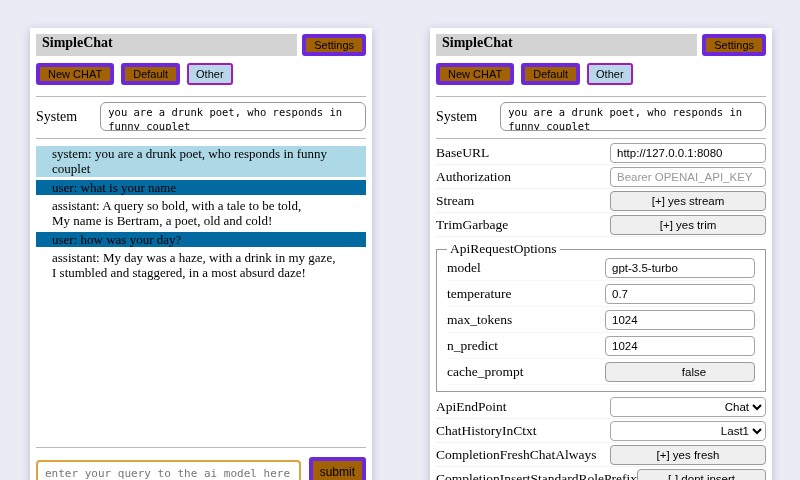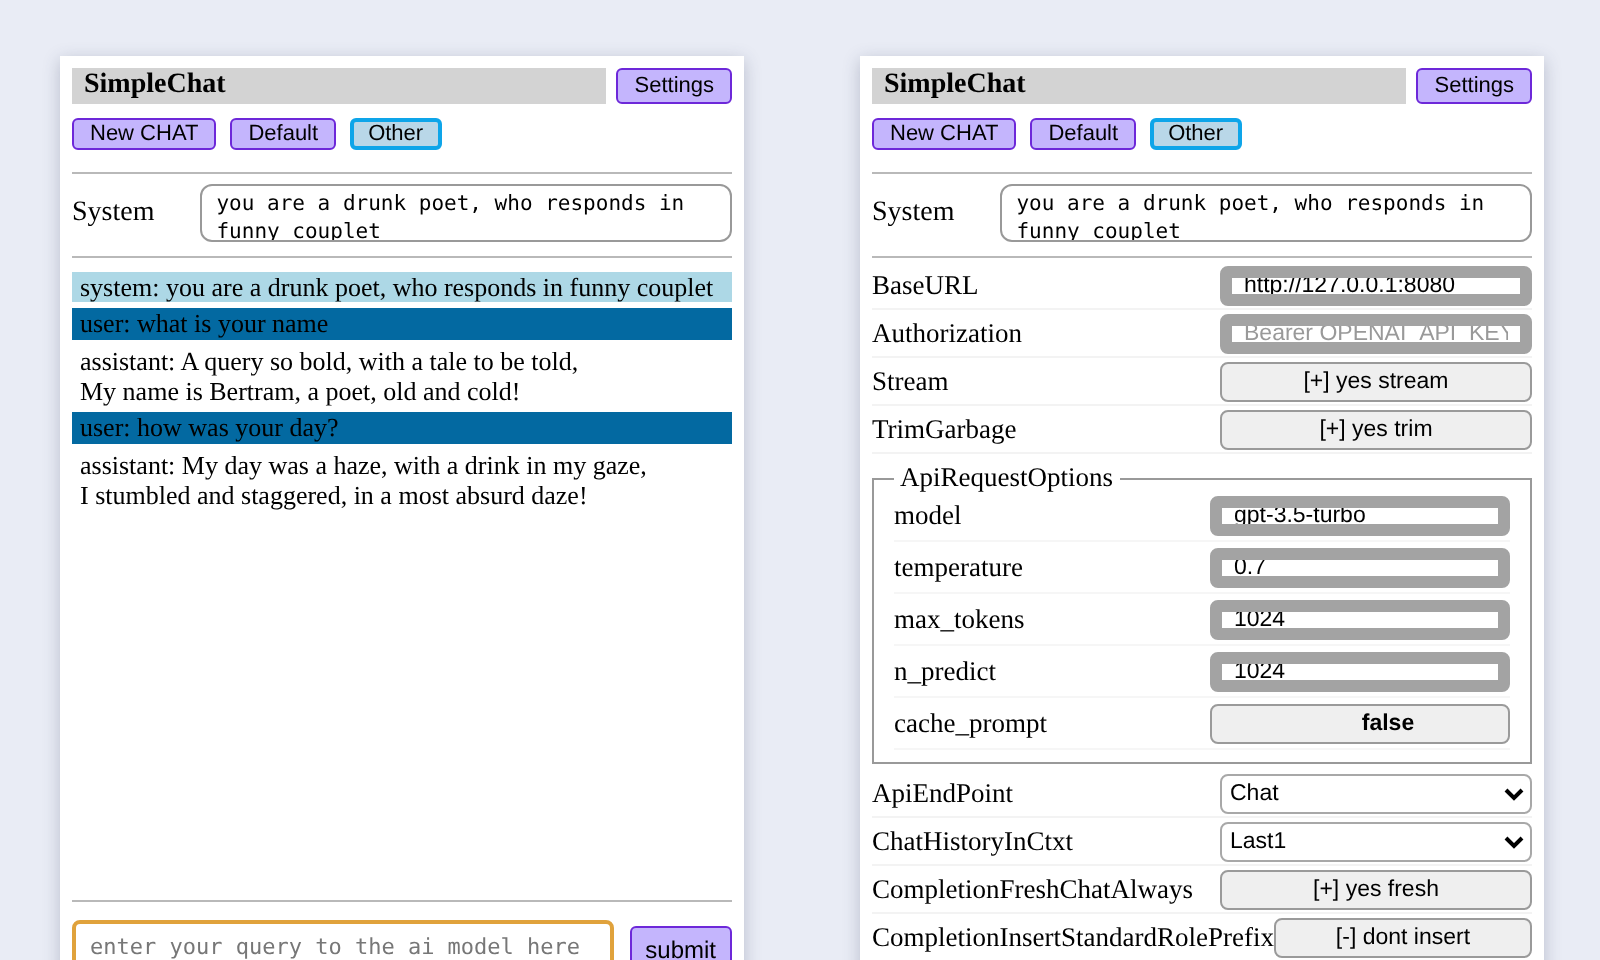--- a/index.html
+++ b/index.html
@@ -7,57 +7,57 @@
   body { background:#e9ecf5; font-family:"Liberation Serif", serif; position:relative; color:#000; }
 
   .panel { position:absolute; top:28px; width:342px; height:469px; background:#fff;
            box-shadow:0 2px 8px rgba(60,70,100,0.28); padding:6px 6px 10px;
            display:flex; flex-direction:column; }
   #chat-panel { left:30px; }
   #settings-panel { left:430px; }
 
   .header-row { display:flex; gap:5px; align-items:stretch; margin-bottom:7px; }
   .title-bar { flex:1; background:#d3d3d3; font-weight:bold; font-size:14px; padding:1px 6px; }
-  .btn { font-family:"Liberation Sans", sans-serif; font-size:11px; background:#c4b5fd;
-         border:1px solid #6d28d9; border-radius:3px; padding:1px 8px; color:#000; cursor:pointer; }
+  .btn { font-family:"Liberation Sans", sans-serif; font-size:11px; background:#a16207;
+         border:4px solid #6d28d9; border-radius:3px; padding:1px 8px; color:#000; cursor:pointer; }
   .sessions-row { display:flex; gap:7px; margin-bottom:9px; }
-  .session-active { background:#b9d7e8; border:2px solid #0ea5e9; padding:0 7px; }
+  .session-active { background:#b9d7e8; border:2px solid #a21caf; padding:0 7px; }
 
   .system-row { display:flex; align-items:center; gap:23px; margin-bottom:5px; }
   .label-serif { font-size:14px; }
   .system-input { flex:1; height:29px; border:1px solid #999; border-radius:6px;
                   font-family:"DejaVu Sans Mono", monospace; font-size:10.5px; padding:3px 7px;
                   resize:none; overflow:hidden; line-height:1.3; }
 
   hr.divider { border:none; border-top:1px solid #b9b9b9; margin:2px 0 5px; width:100%; }
 
   .messages { margin-top:2px; }
-  .msg { font-size:13px; padding:0 4px; margin-bottom:3px; line-height:1.18; white-space:pre-line; }
+  .msg { font-size:13px; padding:0 16px; margin-bottom:3px; line-height:1.18; white-space:pre-line; }
   .msg-system { background:#add8e6; }
   .msg-user { background:#0369a1; }
   .msg-assistant { background:transparent; }
 
   .spacer { flex:1; }
 
   .query-row { display:flex; gap:8px; align-items:flex-end; margin-top:4px; }
   .query-input { flex:1; height:27px; border:1px solid #9a9a9a; border-radius:4px;
                  font-family:"DejaVu Sans Mono", monospace; font-size:11px; padding:2px 7px; }
   .query-input.focused { border:2px solid #e0a23c; }
   .query-input::placeholder { color:#777; }
   .submit-btn { font-size:12px; padding:4px 7px; }
 
   .srow { display:flex; align-items:center; justify-content:space-between;
           margin-bottom:3px; padding-bottom:2px; border-bottom:1px solid #f3f3f3; min-height:21px; }
   .slabel { font-size:13.5px; }
   .sctl { width:156px; height:20px; font-family:"Liberation Sans", sans-serif; font-size:11.5px; }
-  input.sctl { border:6px solid #a3a3a3; border-radius:4px; padding:1px 6px; color:#000; }
+  input.sctl { border:1px solid #a3a3a3; border-radius:4px; padding:1px 6px; color:#000; }
   input.sctl::placeholder { color:#999; }
   button.sctl { background:#efefef; border:1px solid #9a9a9a; border-radius:4px; cursor:pointer; }
-  select.sctl { background:#fff; border:1px solid #a8a8a8; border-radius:4px; }
-  .bold { font-weight:bold;padding-left:34px; }
+  select.sctl { background:#fff; border:1px solid #a8a8a8; border-radius:4px;text-align:right; }
+  .bold { font-weight:normal;padding-left:34px; }
 
   fieldset.aro { border:1px solid #999; margin:1px 0 6px; padding:1px 10px 3px; }
   fieldset.aro legend { font-size:13.5px; padding:0 3px; }
   fieldset.aro .sctl { width:150px; }
   fieldset.aro .srow { border-bottom:1px solid #f6f6f6; }
 </style>
 </head>
 <body>
 
 <div class="panel" id="chat-panel">

